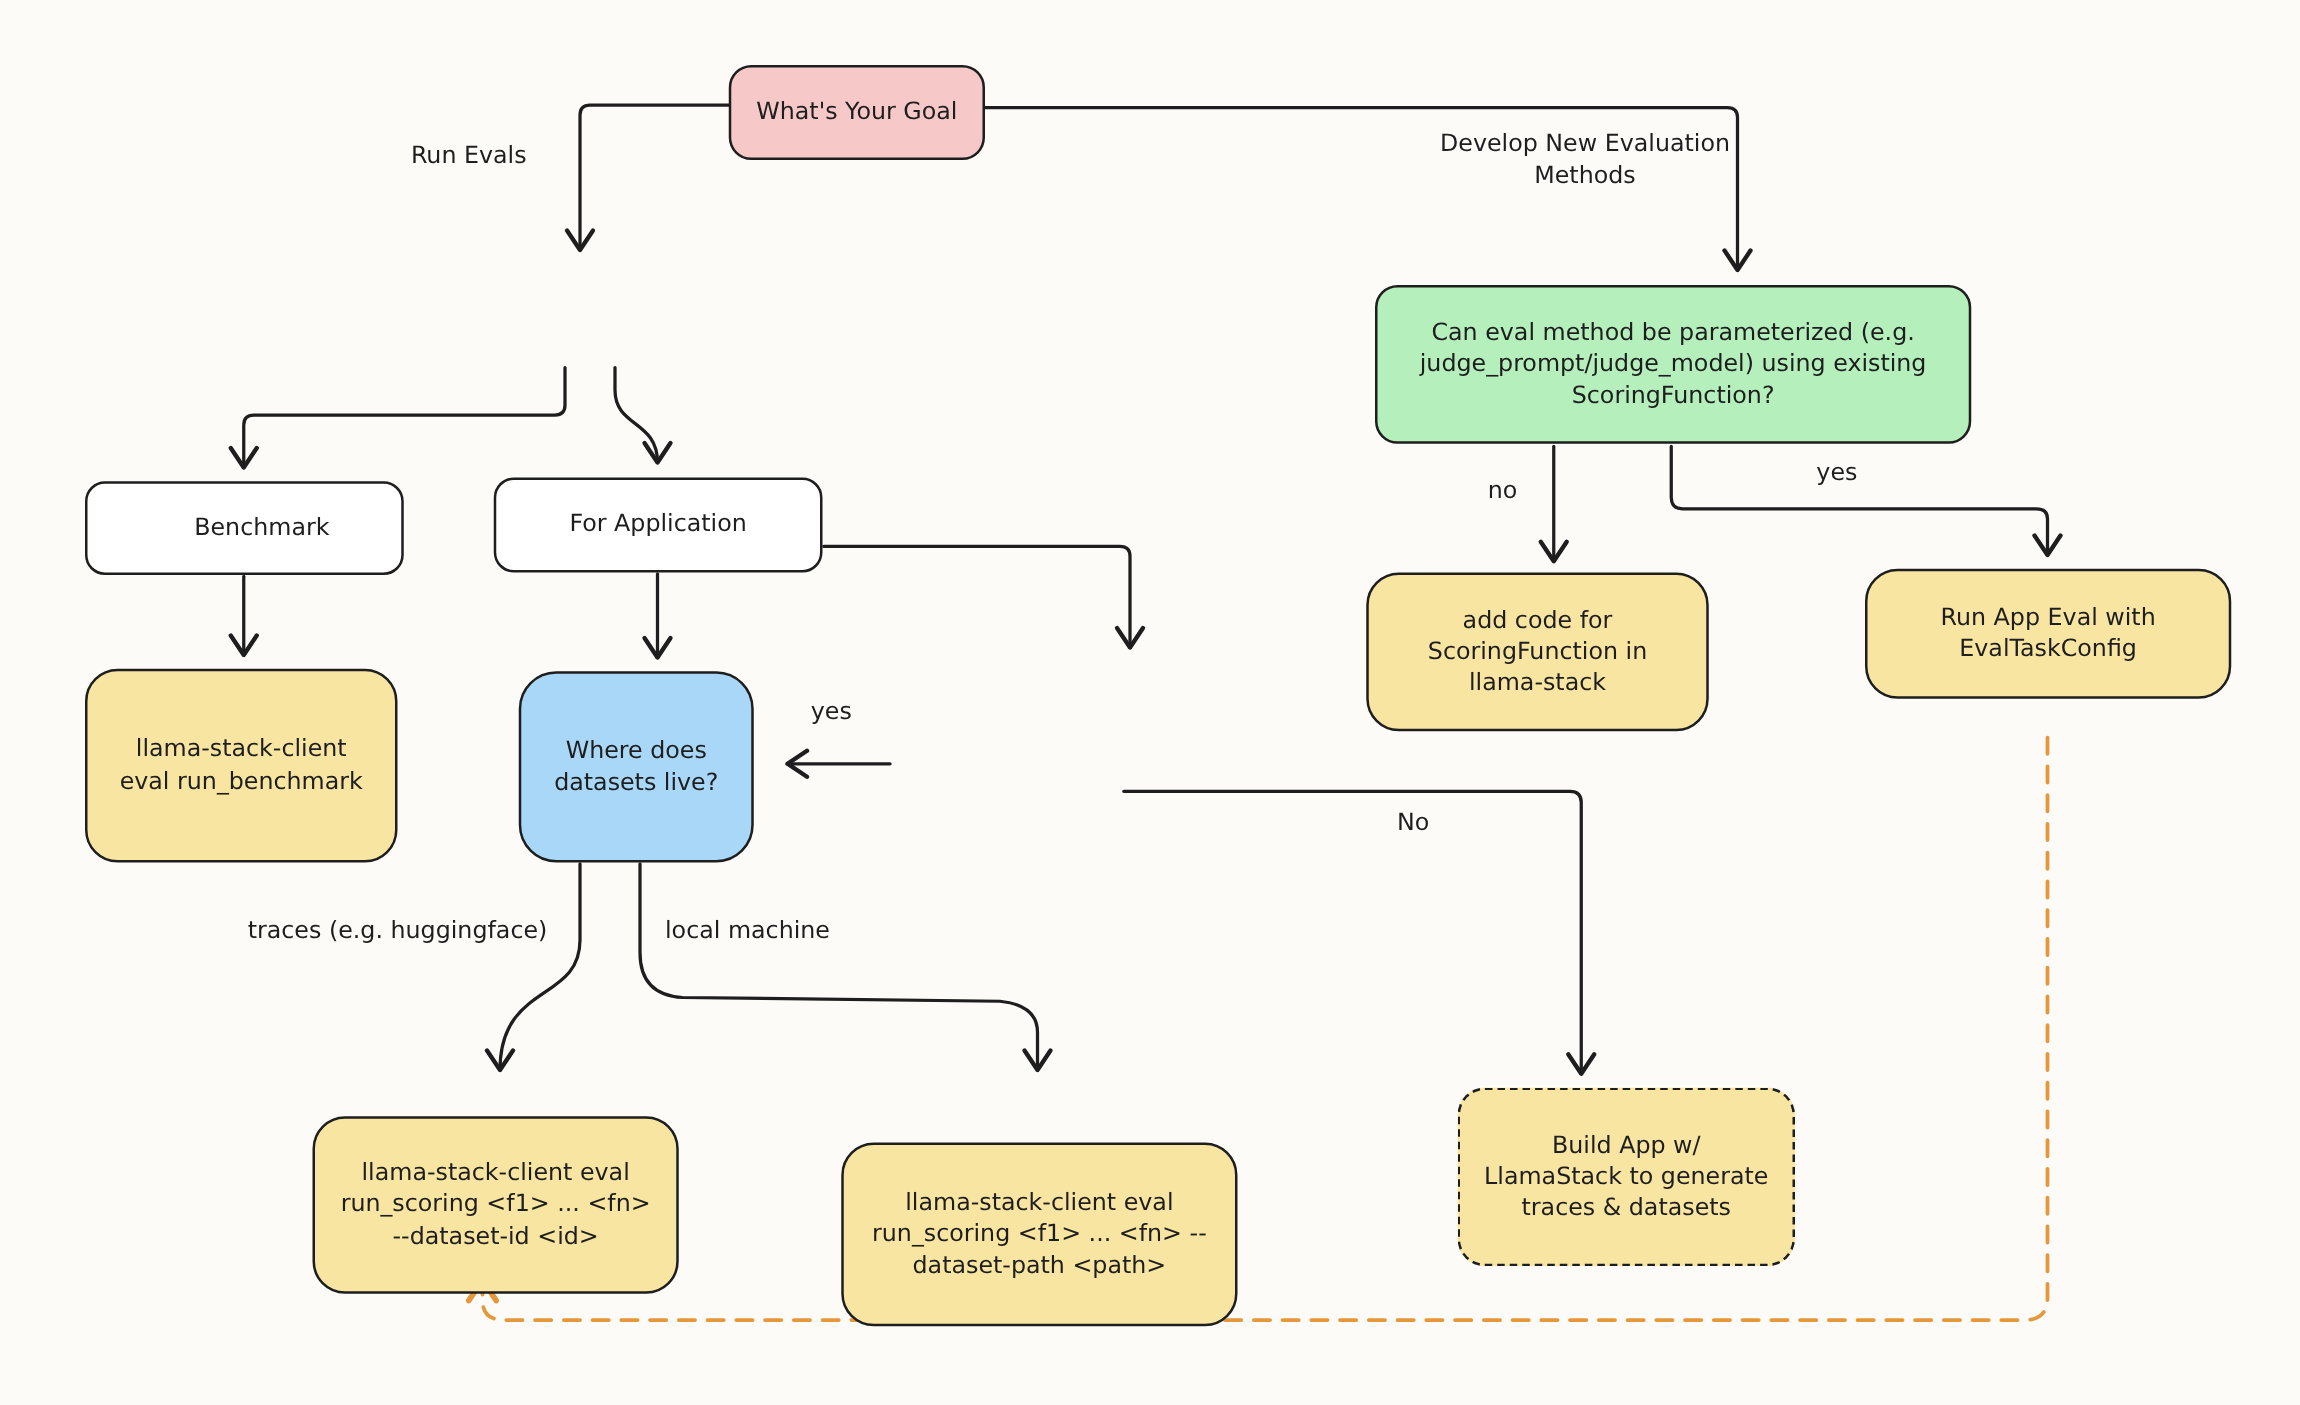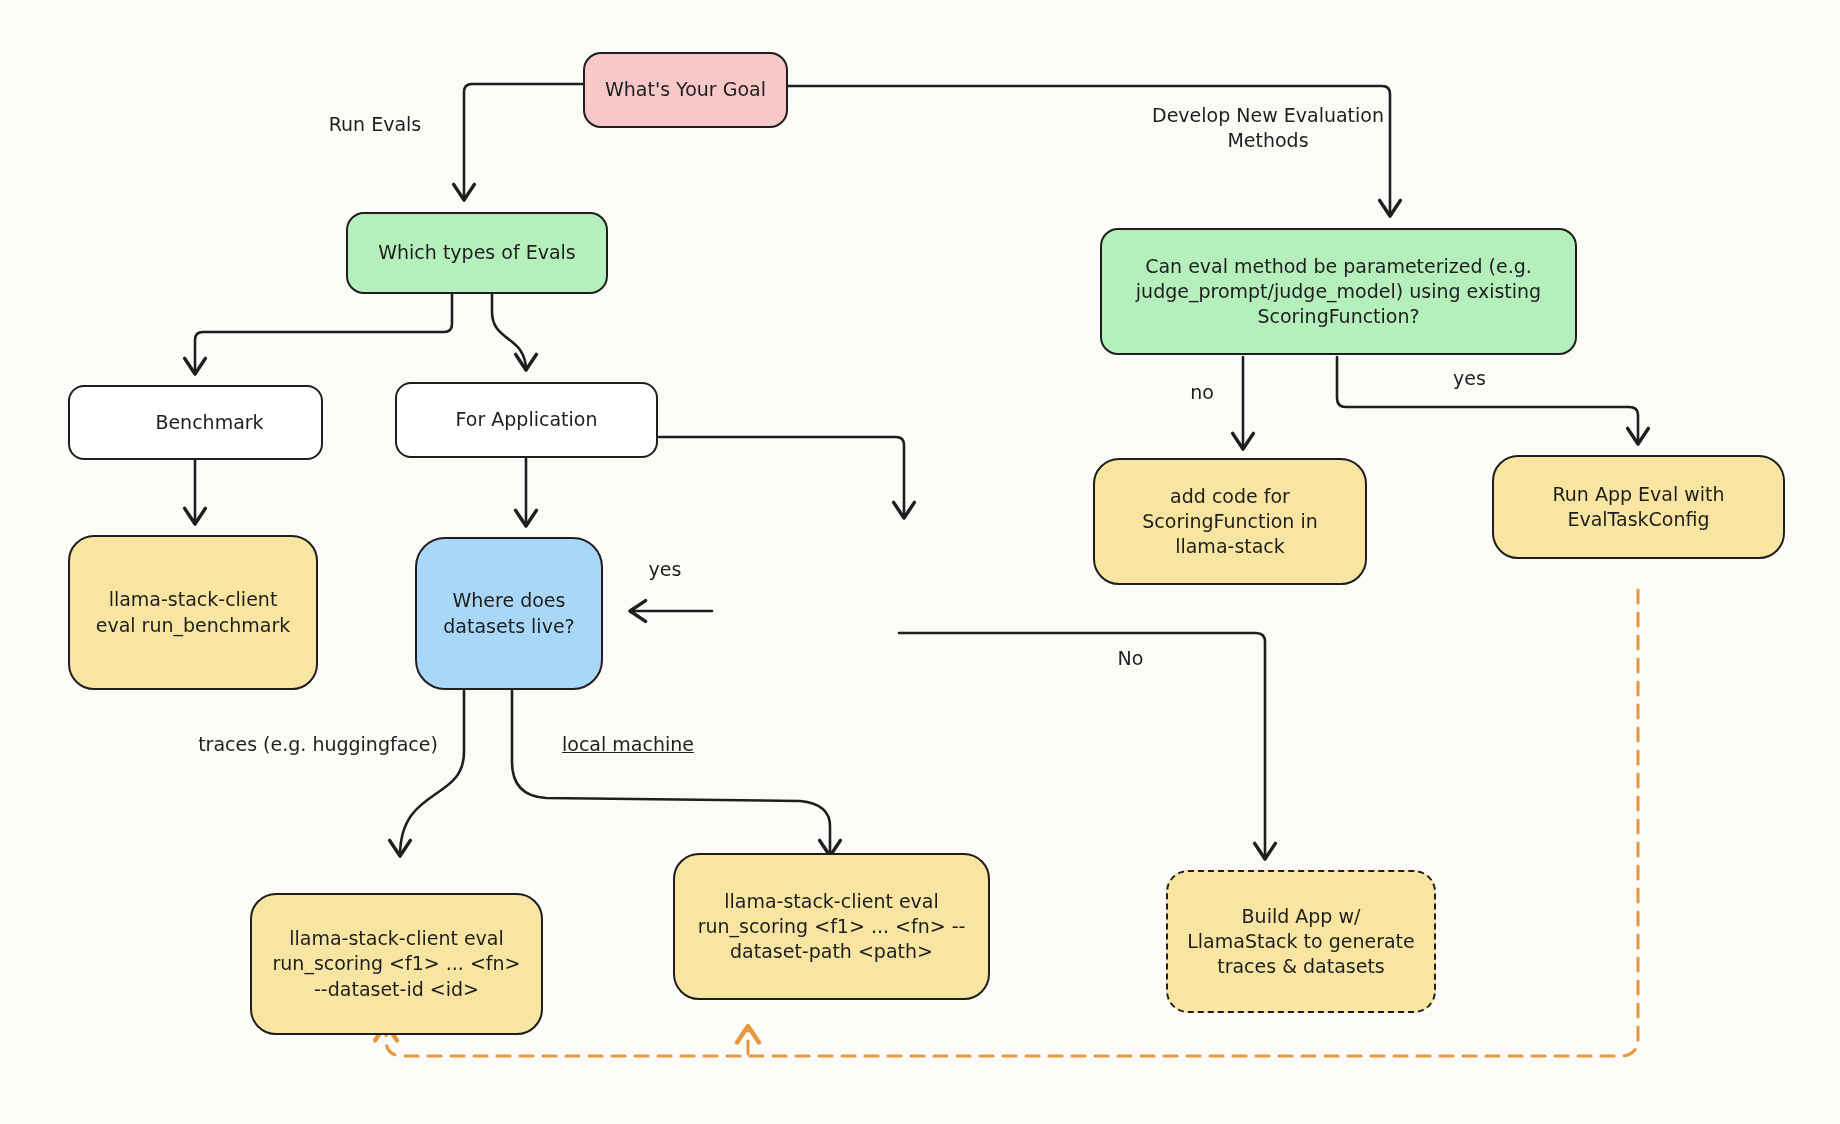--- a/index.html
+++ b/index.html
@@ -73,23 +73,20 @@
     </g>
     <g fill="none" stroke="var(--accent_orange)" stroke-width="3" stroke-linecap="round" stroke-linejoin="round">
       <path d="M 386 1026 V 1024" marker-end="url(#arrow-orange)" transform="rotate(0)"></path>
       <path d="M 748 1028 V 1026" marker-end="url(#arrow-orange)"></path>
     </g>
   </svg>
 
   <div class="node pink" style="left:583px;top:52px;width:205px;height:76px;">
     <span>What's Your Goal</span>
   </div>
-  <div class="node green" style="left:346px;top:212px;width:262px;height:82px;">
-    <span>Which types of Evals</span>
-  </div>
   <div class="node white" style="left:68px;top:385px;width:255px;height:75px;padding-left:44px;">
     <span>Benchmark</span>
   </div>
   <div class="node white" style="left:395px;top:382px;width:263px;height:76px;">
     <span>For Application</span>
   </div>
   <div class="node yellow" style="left:68px;top:535px;width:250px;height:155px;">
     <span>llama-stack-client eval run_benchmark</span>
   </div>
   <div class="node blue" style="left:415px;top:537px;width:188px;height:153px;">
@@ -100,29 +97,29 @@
   </div>
   <div class="node yellow" style="left:1093px;top:458px;width:274px;height:127px;">
     <span>add code for ScoringFunction in llama-stack</span>
   </div>
   <div class="node yellow" style="left:1492px;top:455px;width:293px;height:104px;">
     <span>Run App Eval with EvalTaskConfig</span>
   </div>
   <div class="node yellow" style="left:250px;top:873px;width:293px;height:142px;margin-top:20px;">
     <span>llama-stack-client eval run_scoring &lt;f1&gt; ... &lt;fn&gt; --dataset-id &lt;id&gt;</span>
   </div>
-  <div class="node yellow" style="left:673px;top:853px;width:317px;height:147px;">
+  <div class="node yellow" style="left:673px;top:914px;width:317px;height:147px;">
     <span>llama-stack-client eval run_scoring &lt;f1&gt; ... &lt;fn&gt; --dataset-path &lt;path&gt;</span>
   </div>
   <div class="node yellow dashed" style="left:1133px;top:870px;width:270px;height:143px;margin-left:33px;">
     <span>Build App w/ LlamaStack to generate traces &amp; datasets</span>
   </div>
 
   <div class="edge-label" style="left:300px;top:112px;width:150px;">Run Evals</div>
   <div class="edge-label" style="left:1143px;top:103px;width:250px;">Develop New Evaluation Methods</div>
   <div class="edge-label" style="left:1172px;top:380px;width:60px;">no</div>
   <div class="edge-label" style="left:1432px;top:366px;width:75px;">yes</div>
   <div class="edge-label" style="left:625px;top:557px;width:80px;">yes</div>
   <div class="edge-label" style="left:1098px;top:646px;width:65px;">No</div>
   <div class="edge-label" style="left:178px;top:732px;width:280px;">traces (e.g. huggingface)</div>
-  <div class="edge-label" style="left:548px;top:732px;width:160px;text-decoration:underline;">local machine</div>
+  <div class="edge-label" style="left:518px;top:732px;width:160px;">local machine</div>
 
 </div>
 
 </body></html>

